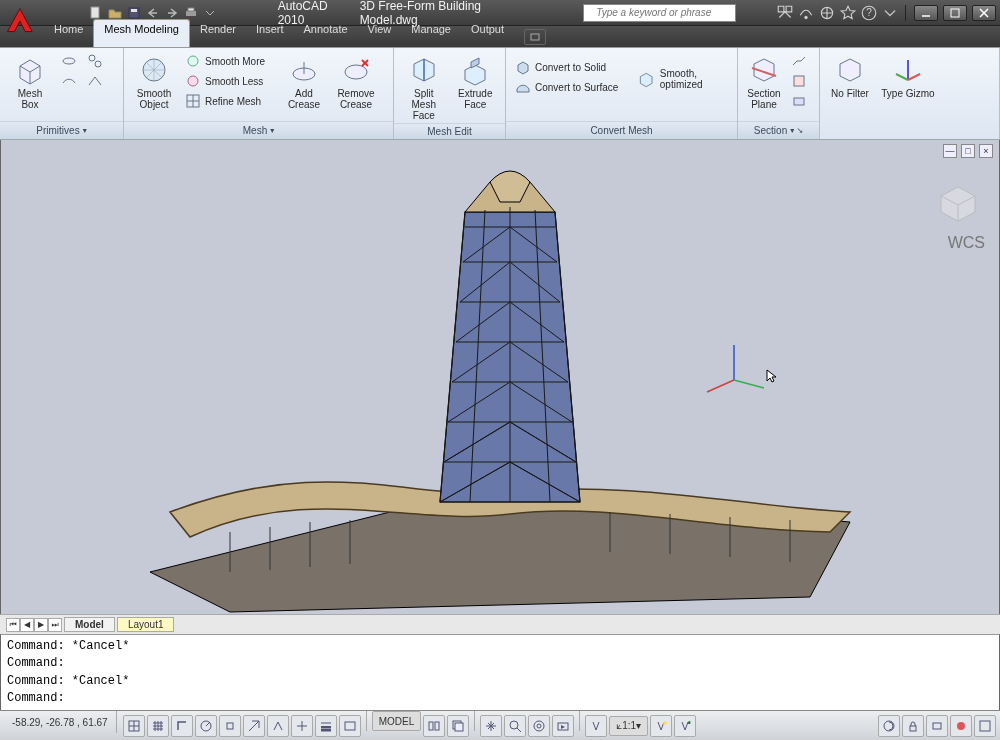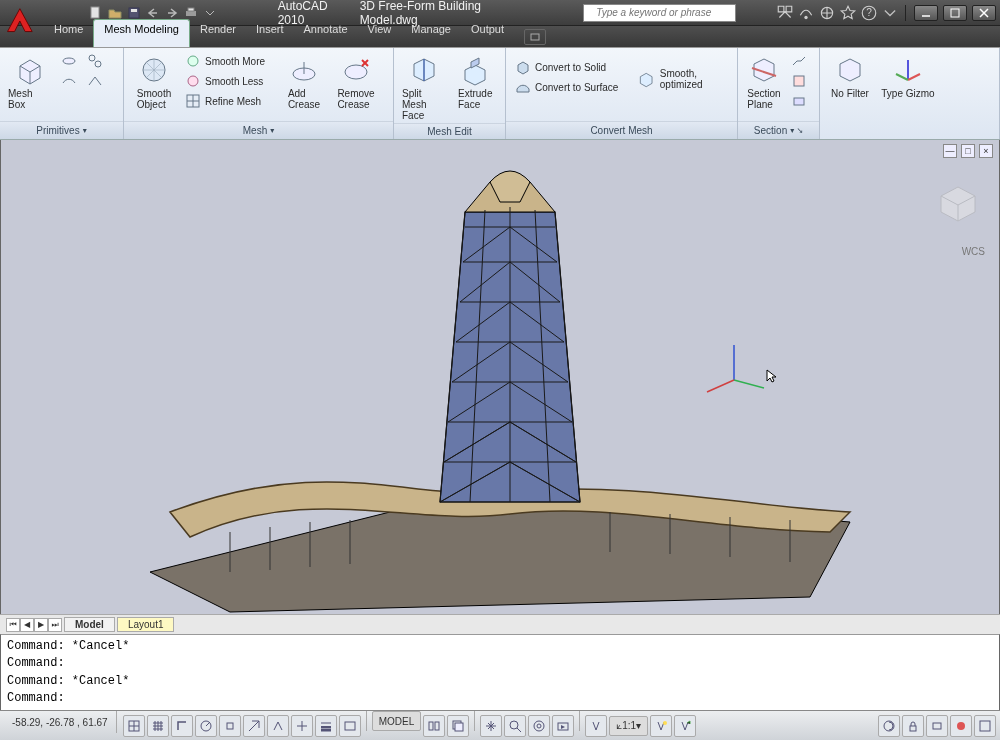--- a/index.html
+++ b/index.html
@@ -30,31 +30,31 @@
 .menutab-extra { width:22px; height:16px; border:1px solid #666; border-radius:2px; margin-left:10px; margin-bottom:2px; display:flex; align-items:center; justify-content:center; cursor:pointer; }
 
 
 .ribbon { height: 92px; background: linear-gradient(#f2f6fb,#dde6f2); display:flex; border-bottom:1px solid #9aa; }
 .panel { border-right:1px solid #b5c0cf; display:flex; flex-direction:column; position:relative; }
 .panel-body { flex:1; display:flex; align-items:flex-start; padding:4px 6px 0; gap:4px; }
 .panel-title { height:18px; background: linear-gradient(#e2e9f3,#cdd8e6); display:flex; align-items:center; justify-content:center; font-size:10px; color:#3a4a5a; border-top:1px solid #cbd4e0; }
 .panel-title .arrow { margin-left:3px; font-size:8px; }
 .big-btn { width:48px; display:flex; flex-direction:column; align-items:center; gap:2px; padding:2px; cursor:pointer; border-radius:2px; }
 .big-btn .ico { width:32px; height:32px; display:flex; align-items:center; justify-content:center; }
-.big-btn .lbl { font-size:10px; text-align:left; line-height:1.1; color:#2a2a2a; white-space:pre-line; }
+.big-btn .lbl { font-size:10px; text-align:center; line-height:1.1; color:#2a2a2a; white-space:pre-line; }
 .mini-col { display:flex; flex-direction:column; gap:2px; }
 .mini-btn { display:flex; align-items:center; gap:4px; padding:1px 3px; cursor:pointer; border-radius:2px; font-size:10px; color:#2a2a2a; }
 .mini-btn .mico { width:16px; height:16px; display:flex; align-items:center; justify-content:center; }
 
 
 .canvas { position:relative; height: 474px; background:#c6c9d6; border-left:1px solid #666; border-right:1px solid #666; overflow:hidden;}
 .viewport-ctrls { position:absolute; top:4px; right:6px; display:flex; gap:4px; }
 .vp-btn { width:14px; height:14px; border:1px solid #888; background:#eef; cursor:pointer; font-size:9px; display:flex; align-items:center; justify-content:center; }
 .viewcube { position:absolute; top:40px; right:14px; width:54px; height:42px; opacity:.45;}
-.wcs-label { position:absolute; top:106px; right:14px; font-size:10px; color:#777;}
+.wcs-label { position:absolute; top:94px; right:14px; font-size:16px; color:#777;}
 .ucs-icon { position:absolute; top:200px; right:230px; }
 .cursor3d { position:absolute; top:228px; right:218px; }
 
 
 .model-tabs { height:20px; background:#e8e8e8; display:flex; align-items:center; border-top:1px solid #aaa; padding-left:6px; }
 .tab-nav { display:flex; gap:0; }
 .tab-nav-btn { width:14px; height:14px; border:1px solid #aaa; background:#fff; cursor:pointer; display:flex; align-items:center; justify-content:center; font-size:8px; }
 .layout-tab { padding:1px 10px; border:1px solid #aaa; background:#fef9c3; margin-left:2px; font-size:10px; cursor:pointer; }
 .layout-tab.active { background:#f2f2f2; font-weight:600; }
 

